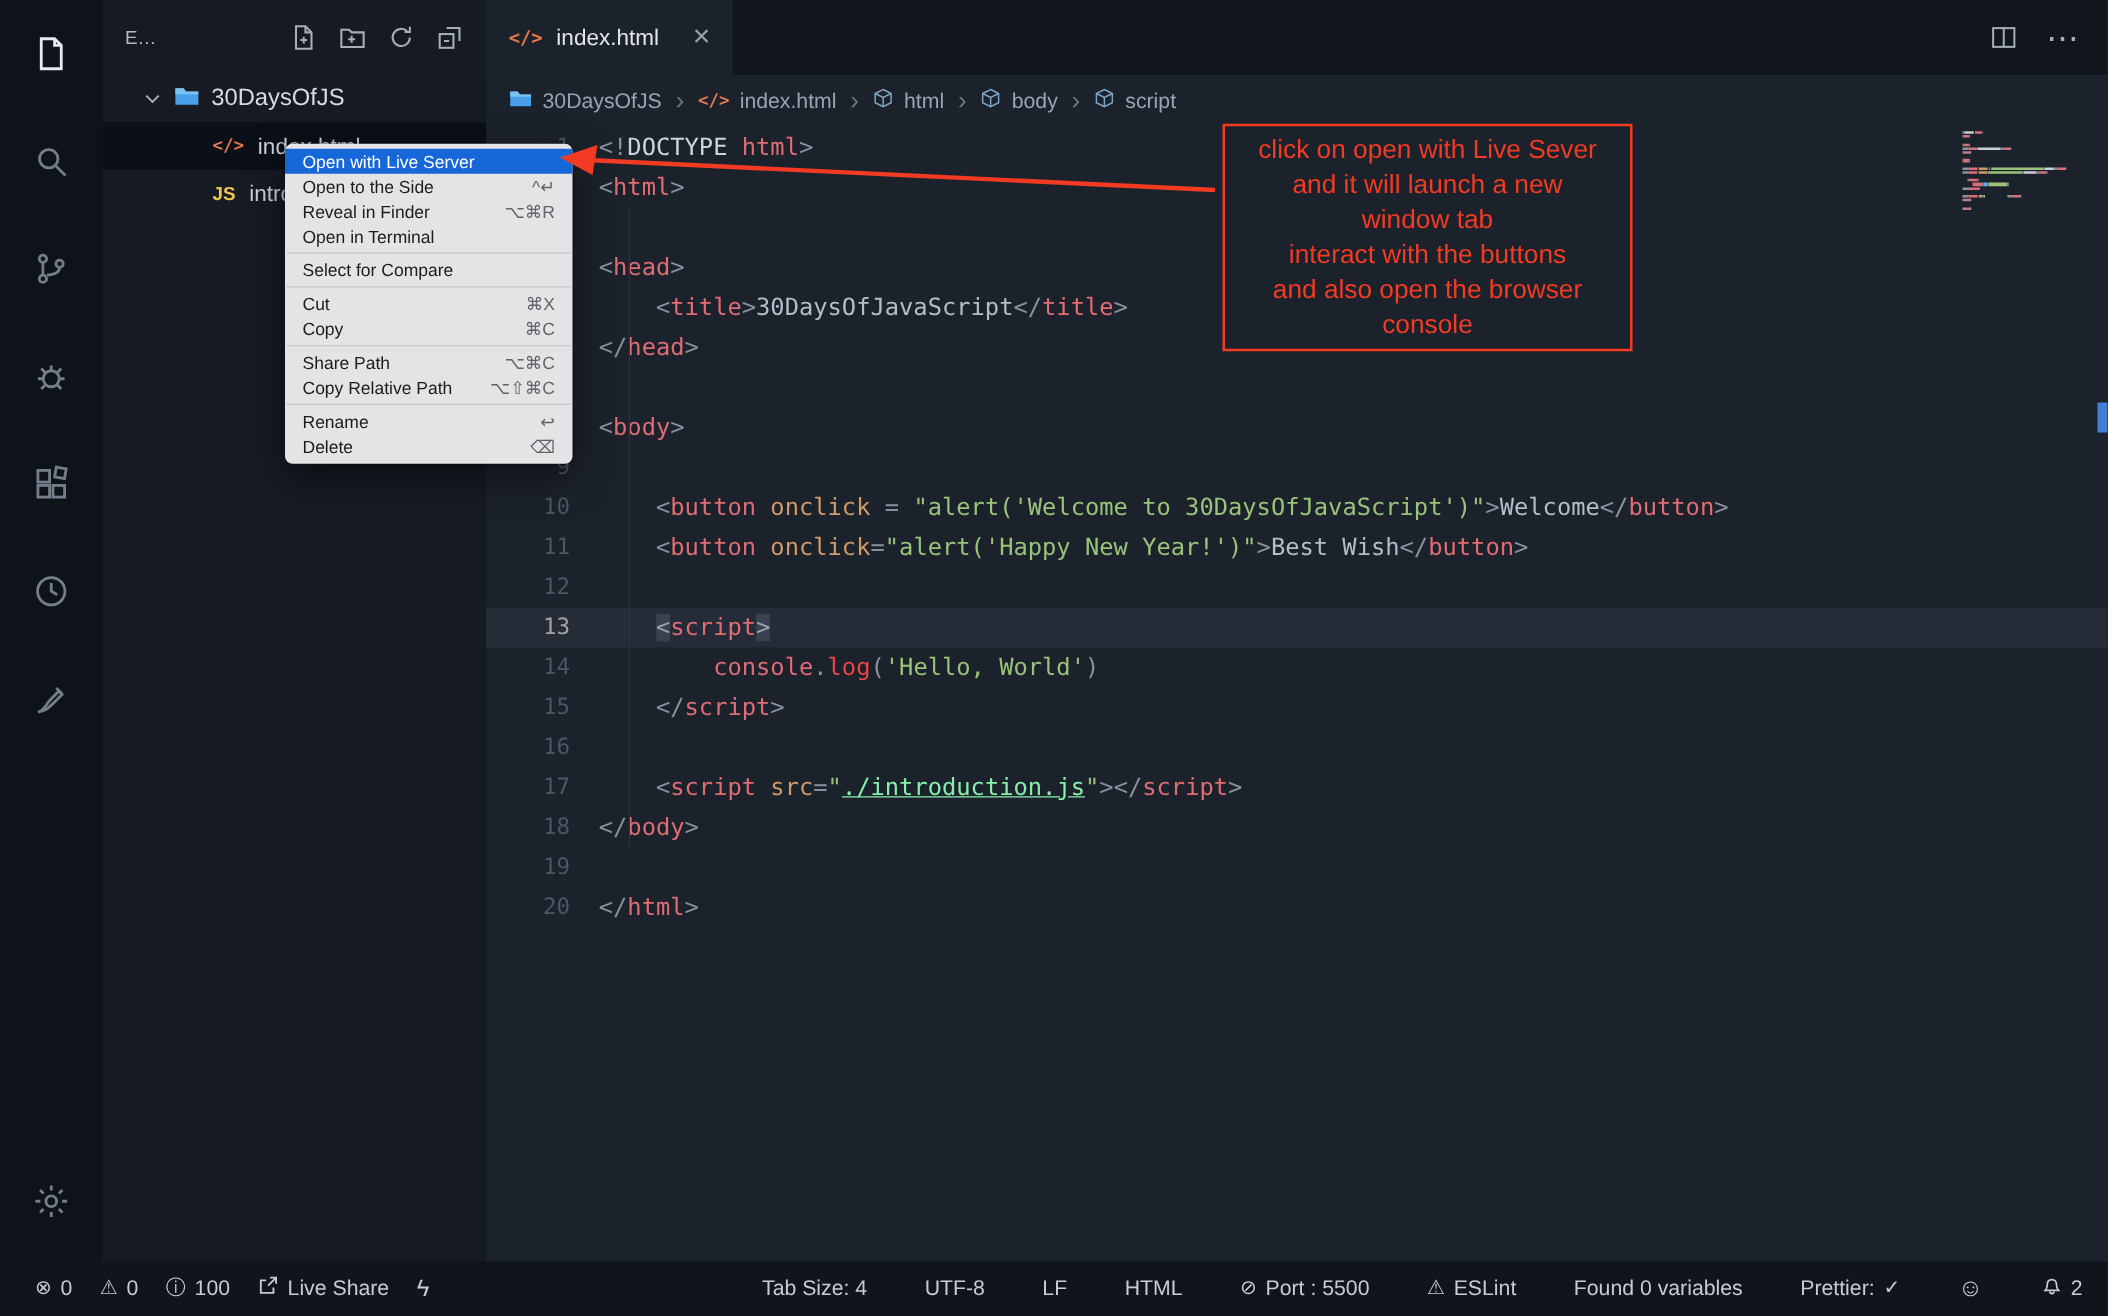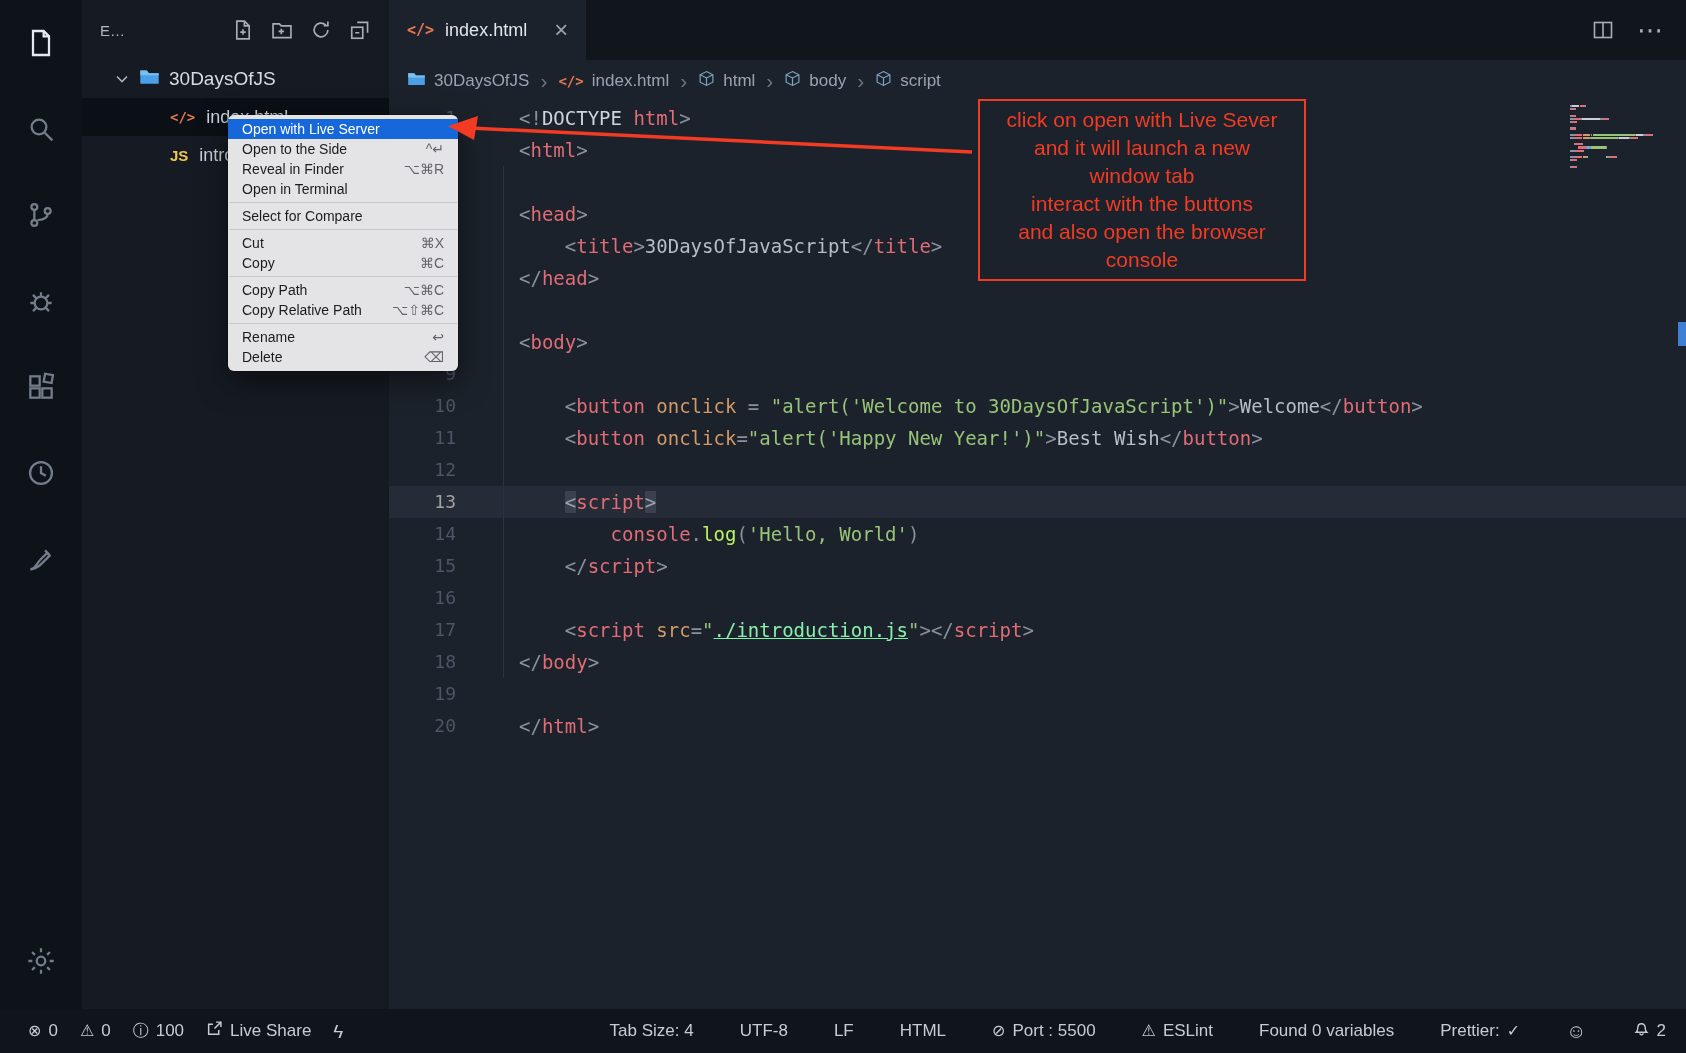--- a/index.html
+++ b/index.html
@@ -35,33 +35,33 @@
   .tab .fi-html { font-size:15px; }
   .tab-close { color:#9aa2ad; font-size:24px; margin-left:16px; line-height:1; cursor:pointer; }
   .tb-actions { margin-left:auto; display:flex; align-items:center; gap:22px; color:#a7aeb8; padding-right:22px; }
   .tb-actions svg { width:24px; height:24px; display:block; }
   .more-dots { font-size:26px; letter-spacing:1px; }
   .breadcrumb { height:42px; display:flex; align-items:center; gap:11px; padding-left:18px; font-size:17px; color:#9aa3b2; }
   .bc-item { display:flex; align-items:center; gap:8px; cursor:pointer; }
   .bc-sep { color:#6d7685; font-size:21px; }
   
   .editor { position:absolute; top:102px; left:0; right:0; bottom:0; font-family:"DejaVu Sans Mono", monospace; font-size:19px; line-height:32px; }
-  .code-line { display:flex; height:32px;gap:40px; }
+  .code-line { display:flex; height:32px; }
   .code-line.current { background:#252c37; }
   .ln { flex:0 0 90px; padding-right:23px; text-align:right; color:#4c5665; font-size:18px; }
   .code-line.current .ln { color:#a3a3a3; }
   .lc { white-space:pre; }
   .pu { color:#8a919e; }
   .tag { color:#e06c75; }
   .attr { color:#d19a66; }
   .str { color:#98c379; }
   .strU { color:#86efac; text-decoration:underline; }
   .txt { color:#b6bdc9; }
   .doc { color:#ced4dd; }
-  .fn { color:#bef264; }
+  .fn { color:#ef4444; }
   .bm { background:#3a4250; color:#9aa2ad; }
   .indent-guide { position:absolute; left:114px; top:64px; height:512px; border-left:1px solid #2c3340; }
   .minimap { position:absolute; top:3px; right:16px; width:100px; }
   .mm-line { height:2.2px; margin-bottom:1px; display:flex; }
   .mm-line span { height:2.2px; display:inline-block; }
   .ov-marker { position:absolute; right:0; top:220px; width:8px; height:24px; background:#3f7fd4; }
   
   .context-menu { position:absolute; left:228px; top:115px; width:230px; background:#e4e4e7; border-radius:6px; padding:4px 0;
     box-shadow:0 10px 30px rgba(0,0,0,.5), 0 0 0 1px rgba(0,0,0,.18); z-index:50; font-size:14px; color:#1c1c1e; }
   .menu-item { display:flex; justify-content:space-between; align-items:center; height:20px; padding:0 14px; cursor:pointer; }
@@ -563,21 +563,21 @@
     <div class="menu-item">
       <span>Cut</span>
       <span class="sc">⌘X</span>
     </div>
     <div class="menu-item">
       <span>Copy</span>
       <span class="sc">⌘C</span>
     </div>
     <div class="menu-sep"></div>
     <div class="menu-item">
-      <span>Copy Path</span>
+      <span>Share Path</span>
       <span class="sc">⌥⌘C</span>
     </div>
     <div class="menu-item">
       <span>Copy Relative Path</span>
       <span class="sc">⌥⇧⌘C</span>
     </div>
     <div class="menu-sep"></div>
     <div class="menu-item">
       <span>Rename</span>
       <span class="sc">↩</span>

